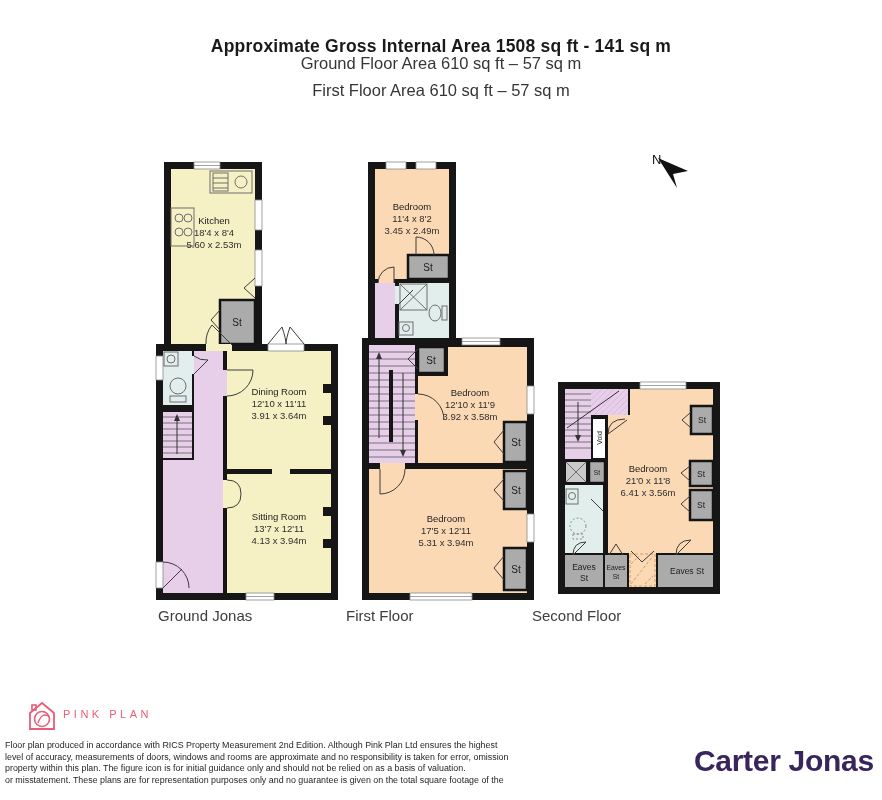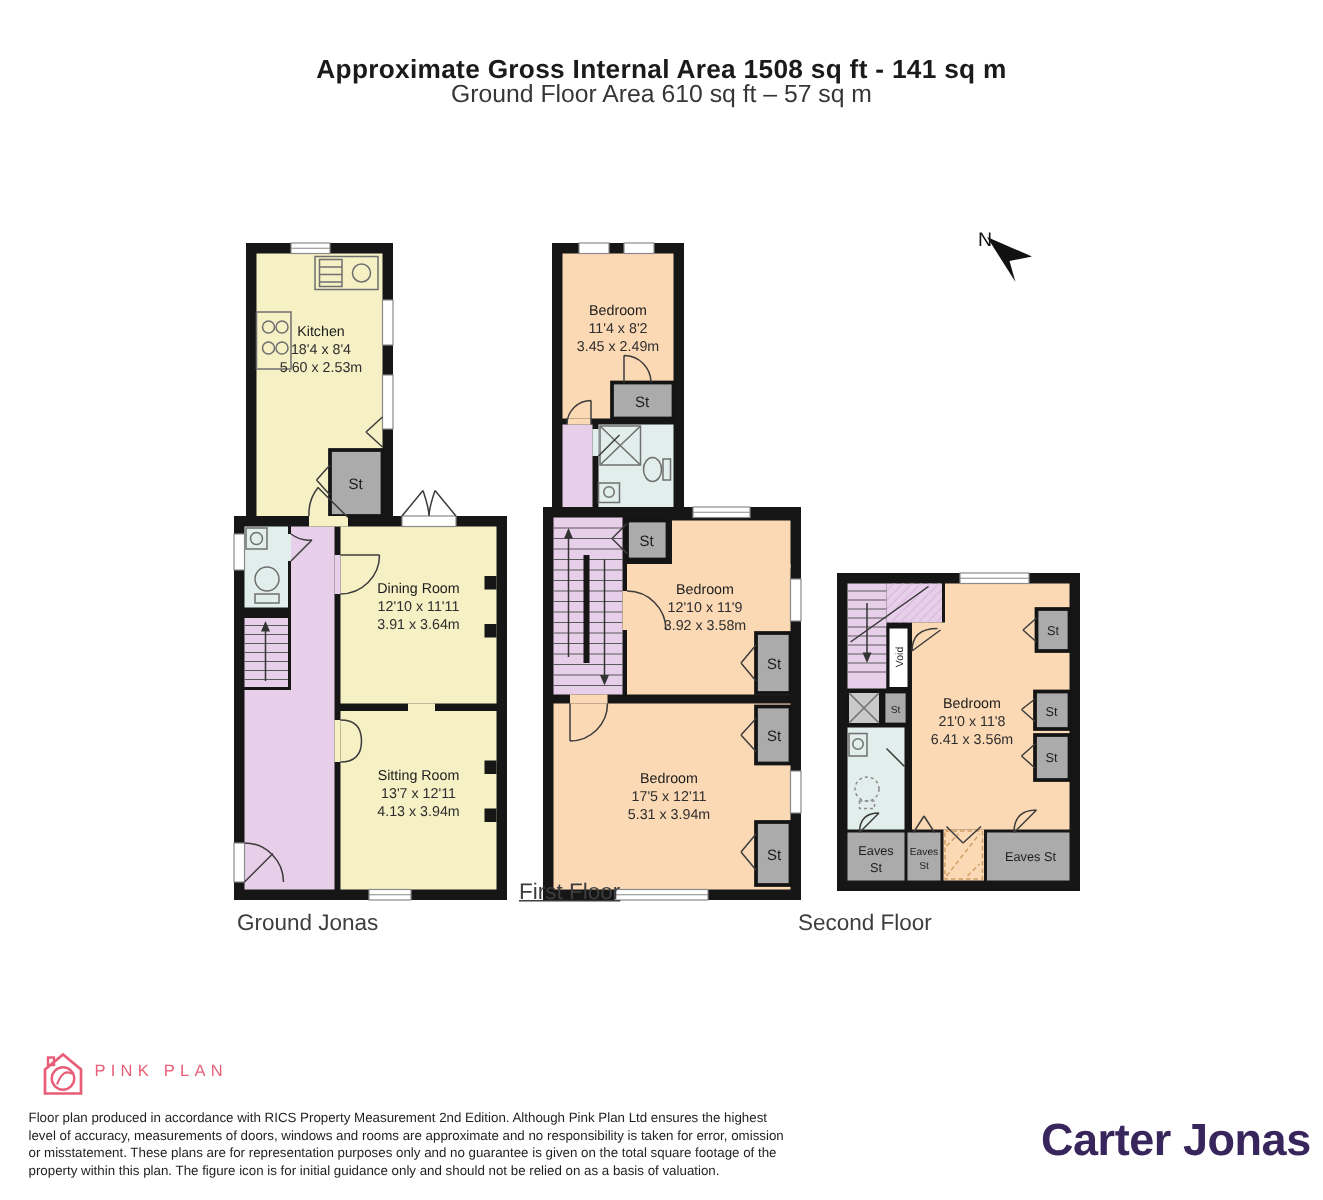--- a/index.html
+++ b/index.html
@@ -17,32 +17,33 @@
   .ste{font:8.5px "Liberation Sans",sans-serif;fill:#1d1d1d;text-anchor:middle;}
   .stm{font:6.8px "Liberation Sans",sans-serif;fill:#1d1d1d;text-anchor:middle;}
   .win{fill:#ffffff;stroke:#8a8a8a;stroke-width:0.8;}
   .door{stroke:#3c3c3c;stroke-width:1;fill:none;}
   .fix{stroke:#6f6f6f;stroke-width:1;fill:none;}
   .tread{stroke:#5a5a5a;stroke-width:0.8;}
   .stbox{fill:#ababab;stroke:#141414;stroke-width:2.5;}
   .compass-n{font:13px "Liberation Sans",sans-serif;fill:#111;}
   .brand-pink{position:absolute;left:63px;top:708px;font-size:11px;letter-spacing:3.5px;
               color:#e85d78;font-weight:500;}
-  .disc{position:absolute;left:19px;top:740px;width:520px;font-size:8.9px;line-height:11.6px;color:#1f1f1f;}
+  .disc{position:absolute;left:5px;top:740px;width:520px;font-size:8.9px;line-height:11.6px;color:#1f1f1f;}
   .cj{position:absolute;left:694px;top:744px;font-size:30px;font-weight:600;color:#37255c;letter-spacing:-0.3px;}
   .voidtxt{font:7px "Liberation Sans",sans-serif;fill:#1d1d1d;text-anchor:middle;}
 </style>
 </head>
 <body>
 
 <div class="page">
 
   <div class="hdr hdr-title">Approximate Gross Internal Area 1508 sq ft - 141 sq m</div>
   <div class="hdr hdr-sub" style="top:50px;">
     <div>Ground Floor Area 610 sq ft – 57 sq m</div>
+    <div>First Floor Area 610 sq ft – 57 sq m</div>
   </div>
 
   <svg class="plan" style="left:642px;top:144px;" width="52" height="48" viewBox="0 0 52 48">
     <text class="compass-n" x="10" y="20">N</text>
     <path d="M16,14 L46,27 L31,30 L35,44 Z" fill="#111"></path>
   </svg>
 
   <svg class="plan" style="left:150px;top:158px;" width="195" height="450" viewBox="0 0 195 450">
 
     <g>
@@ -351,33 +352,33 @@
         <line x1="87" y1="7.5" x2="133" y2="7.5" stroke="#8a8a8a" stroke-width="0.8"></line>
     </g>
     <g>
       <text class="rn" x="95" y="94">Bedroom</text>
       <text class="rd" x="95" y="106">21'0 x 11'8</text>
       <text class="rd" x="95" y="118">6.41 x 3.56m</text>
     </g>
   </svg>
 
   <div class="floor-label" style="left:158px;top:607px;">Ground Jonas</div>
-  <div class="floor-label" style="left:346px;top:586px;text-decoration:underline;">First Floor</div>
+  <div class="floor-label" style="left:346px;top:607px;">First Floor</div>
   <div class="floor-label" style="left:532px;top:607px;">Second Floor</div>
 
   <svg class="plan" style="left:24px;top:698px;" width="36" height="36" viewBox="0 0 36 36">
     <path d="M6,15 L18,5 L30,15 L30,31 L6,31 Z" fill="none" stroke="#e85d78" stroke-width="1.8"></path>
     <rect x="8" y="7" width="4" height="5" fill="none" stroke="#e85d78" stroke-width="1.6"></rect>
     <circle cx="18" cy="21" r="7.5" fill="none" stroke="#e85d78" stroke-width="1.6"></circle>
     <path d="M14,25 Q18,14 24,18" fill="none" stroke="#e85d78" stroke-width="1.4"></path>
   </svg>
   <div class="brand-pink">PINK PLAN</div>
 
   <div class="disc">
     <div>Floor plan produced in accordance with RICS Property Measurement 2nd Edition. Although Pink Plan Ltd ensures the highest</div>
     <div>level of accuracy, measurements of doors, windows and rooms are approximate and no responsibility is taken for error, omission</div>
+    <div>property within this plan. The figure icon is for initial guidance only and should not be relied on as a basis of valuation.</div>
     <div>or misstatement. These plans are for representation purposes only and no guarantee is given on the total square footage of the</div>
-    <div>property within this plan. The figure icon is for initial guidance only and should not be relied on as a basis of valuation.</div>
   </div>
 
   <div class="cj">Carter Jonas</div>
 
 </div>
 
 </body></html>

